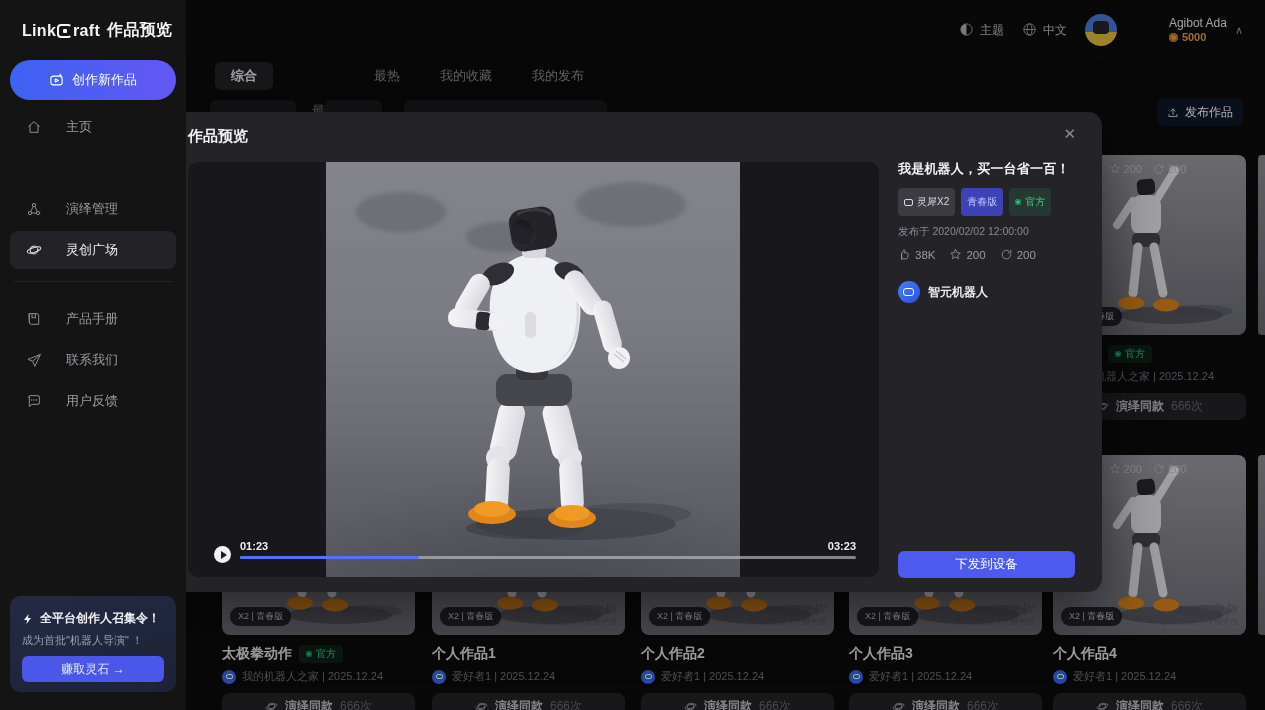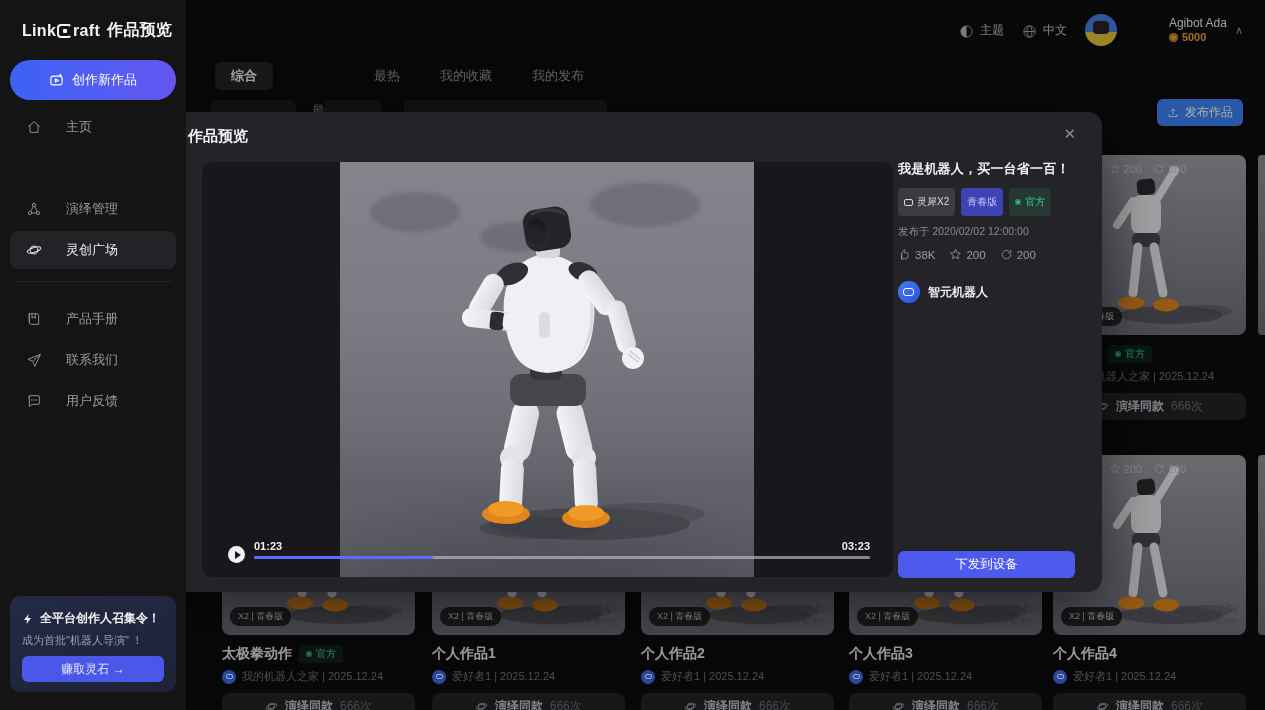--- a/index.html
+++ b/index.html
@@ -19,36 +19,36 @@
   .nav.active svg{stroke:#e4e4e8;}
   #nav-divider{position:absolute;left:14px;top:281px;width:158px;height:1px;background:#242428;}
   
   #promo{position:absolute;left:10px;top:596px;width:166px;height:96px;border-radius:10px;background:linear-gradient(160deg,#232a44,#1d2236);padding:14px 12px 12px 12px;}
   #promo .p1{display:flex;align-items:center;gap:6px;font-size:12px;font-weight:bold;color:#f2f2f5;}
   #promo .p2{margin-top:6px;font-size:11px;color:#9aa0b6;}
   #promo-btn{position:absolute;left:12px;bottom:10px;width:142px;height:26px;border-radius:6px;background:#4a57e8;color:#e8eaff;font-size:12px;display:flex;align-items:center;justify-content:center;cursor:pointer;}
 
   
   #topbar{position:absolute;left:186px;top:0;width:1079px;height:56px;}
-  .tb-item{display:flex;align-items:flex-end;gap:6px;color:#c2c2c8;font-size:12px;cursor:pointer;}
+  .tb-item{display:flex;align-items:flex-start;gap:6px;color:#c2c2c8;font-size:12px;cursor:pointer;}
   .tb-item svg{width:15px;height:15px;stroke:#b5b5bb;fill:none;stroke-width:1.4;}
   #tb-right{position:absolute;right:22px;top:14px;display:flex;align-items:center;gap:18px;}
   #avatar{width:32px;height:32px;border-radius:50%;background:linear-gradient(180deg,#4a7de0 55%,#e8c23a 55%);position:relative;overflow:hidden;cursor:pointer;}
   #avatar i{position:absolute;left:8px;top:7px;width:16px;height:13px;background:#26262b;border-radius:4px;}
   #user-meta{line-height:14px;margin-left:44px;}
   #user-name{font-size:12px;color:#ececf0;}
   #user-coins{display:flex;align-items:center;gap:4px;font-size:11px;color:#e8a33d;font-weight:bold;}
   .coin{width:9px;height:9px;border-radius:50%;background:#e8a33d;box-shadow:inset 0 0 0 2px #b97a1e;}
   #chevron{color:#9a9aa0;font-size:11px;cursor:pointer;}
 
   
   .tab{position:absolute;top:62px;height:28px;display:flex;align-items:center;padding:0 16px;font-size:13px;color:#8f8f95;border-radius:6px;cursor:pointer;}
   .tab.active{background:#242428;color:#ececef;font-weight:bold;}
   .filter-box{position:absolute;top:100px;height:30px;background:#1d1d20;border-radius:6px;}
-  #publish-btn{position:absolute;left:1157px;top:99px;width:86px;height:27px;border-radius:6px;background:#3b82f6;display:flex;align-items:center;justify-content:center;gap:6px;color:#fff;font-size:12px;cursor:pointer;}
+  #publish-btn{position:absolute;left:1157px;top:99px;width:86px;height:27px;border-radius:6px;background:#0f172a;display:flex;align-items:center;justify-content:center;gap:6px;color:#fff;font-size:12px;cursor:pointer;}
   #publish-btn svg{width:12px;height:12px;stroke:#fff;fill:none;stroke-width:1.6;stroke-linecap:round;}
 
   
   #cards-layer{position:absolute;left:0;top:0;z-index:1;}
   .card{position:absolute;width:193px;cursor:pointer;}
   .card-p0{left:1053px;top:155px;}
   .card-p1{left:222px;top:455px;}
   .card-p2{left:432px;top:455px;}
   .card-p3{left:641px;top:455px;}
   .card-p4{left:849px;top:455px;}
@@ -73,21 +73,21 @@
   .c-remix svg{width:13px;height:13px;stroke:#b9b9c0;fill:none;stroke-width:1.4;}
   .c-remix .r-label{color:#c6c6cc;font-weight:bold;}
   .c-remix .r-count{color:#6c6c72;}
   .edge-sliver{position:absolute;width:7px;height:180px;border-radius:4px 0 0 4px;background:linear-gradient(180deg,#8e8e96,#6a6a72);}
 
   
   #overlay{position:absolute;left:186px;top:0;width:1079px;height:710px;background:rgba(0,0,0,.32);z-index:10;}
   #modal{position:absolute;left:162px;top:112px;width:940px;height:480px;background:#232328;border-radius:14px;z-index:20;box-shadow:0 18px 60px rgba(0,0,0,.55);}
   #m-title{position:absolute;left:26px;top:15px;font-size:15px;font-weight:bold;color:#f1f1f4;}
   #m-close{position:absolute;right:26px;top:13px;font-size:15px;color:#8e8e94;cursor:pointer;}
-  #player{position:absolute;left:40px;top:50px;width:691px;height:415px;border-radius:10px;background:#18181c;overflow:hidden;}
+  #player{position:absolute;left:26px;top:50px;width:691px;height:415px;border-radius:10px;background:#18181c;overflow:hidden;}
   #video{position:absolute;left:138px;top:0;width:414px;height:415px;
     background:
       radial-gradient(120% 55% at 50% 108%, rgba(40,40,46,.4), rgba(0,0,0,0) 60%),
       linear-gradient(180deg,#84848c 0%,#7a7a82 40%,#6e6e76 62%,#62626a 78%,#5a5a62 100%);}
   #video .smudge{position:absolute;border-radius:50%;background:rgba(60,60,66,.25);filter:blur(2px);}
   #play-btn{position:absolute;left:26px;bottom:14px;width:17px;height:17px;border-radius:50%;background:#f2f2f4;cursor:pointer;}
   #play-btn i{position:absolute;left:6.5px;top:4.5px;width:0;height:0;border-left:6px solid #1a1a1e;border-top:4px solid transparent;border-bottom:4px solid transparent;}
   .ptime{position:absolute;bottom:25px;font-size:11px;font-weight:bold;color:#f0f0f3;text-shadow:0 1px 2px rgba(0,0,0,.4);}
   #t-cur{left:52px;}
   #t-tot{right:23px;}

